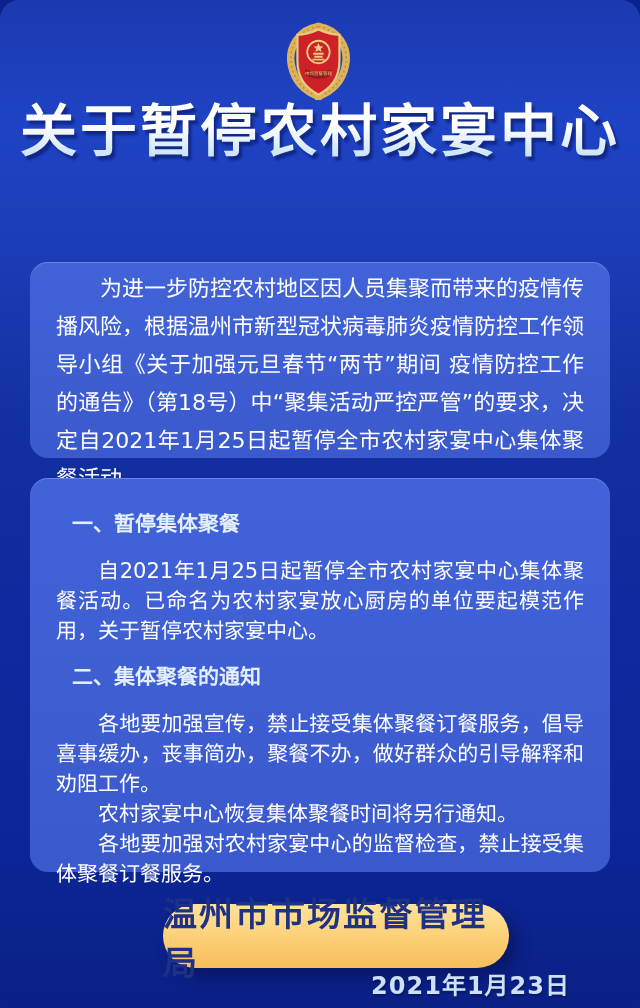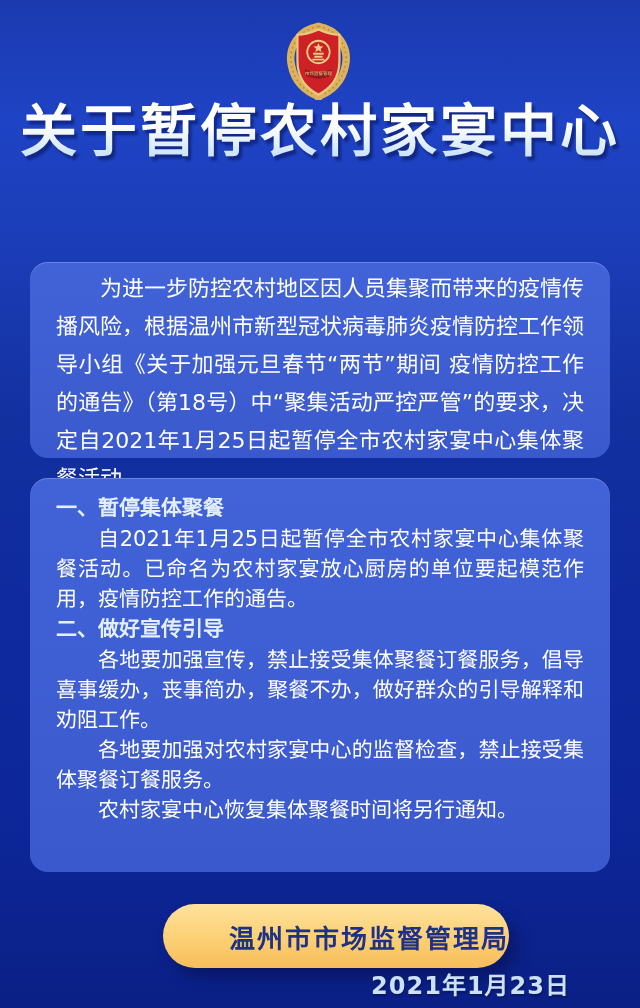--- a/index.html
+++ b/index.html
@@ -14,20 +14,21 @@
     overflow: hidden;
     font-family: "DejaVu Sans", "Liberation Sans", sans-serif;
     background: linear-gradient(180deg,
       #1b3ab0 0%,
       #1e43c4 12%,
       #1b3db8 24%,
       #13309f 42%,
       #0e2a9e 60%,
       #0d279a 80%,
       #0b2086 100%);
+    border-radius: 19px;
   }
 
   
   .emblem {
     position: absolute;
     top: 22px;
     left: 50%;
     transform: translateX(-52%);
     width: 78px;
     height: 78px;
@@ -78,21 +79,21 @@
     text-align: justify;
   }
   .body-card {
     top: 478px;
     height: 394px;
     padding: 15px 26px;
     font-size: 21px;
     line-height: 30px;
   }
   .body-card h2 {
-    margin: 0;
+    margin: 16px;
     padding: 0;
     font-size: 21px;
     line-height: 31px;
     font-weight: bold;
     color: #e3efff;
   }
   .body-card p {
     margin: 0;
     text-indent: 2em;
     text-align: justify;
@@ -105,21 +106,21 @@
     left: 163px;
     width: 346px;
     height: 64px;
     box-sizing: border-box;
     border-radius: 33px;
     background: linear-gradient(180deg, #ffe29c 0%, #fccf75 55%, #f7bd5a 100%);
     box-shadow: 8px 10px 14px rgba(6, 16, 76, 0.55);
     display: flex;
     align-items: center;
     justify-content: flex-end;
-    font-size: 26px;
+    font-size: 34px;
     font-weight: bold;
     letter-spacing: 2px;
     color: #1d3185;
   }
 
   
   .date {
     position: absolute;
     top: 966px;
     right: 70px;
@@ -164,25 +165,25 @@
   <h1 class="title">
     <span>关于暂停农村家宴中心</span>
   </h1>
 
   <div class="card intro-card">
     <p>为进一步防控农村地区因人员集聚而带来的疫情传播风险，根据温州市新型冠状病毒肺炎疫情防控工作领导小组《关于加强元旦春节“两节”期间 疫情防控工作的通告》（第18号）中“聚集活动严控严管”的要求，决定自2021年1月25日起暂停全市农村家宴中心集体聚餐活动。</p>
   </div>
 
   <div class="card body-card">
     <h2>一、暂停集体聚餐</h2>
-    <p>自2021年1月25日起暂停全市农村家宴中心集体聚餐活动。已命名为农村家宴放心厨房的单位要起模范作用，疫情防控工作的通告。</p>
-    <h2>二、做好宣传引导</h2>
+    <p>自2021年1月25日起暂停全市农村家宴中心集体聚餐活动。已命名为农村家宴放心厨房的单位要起模范作用，关于暂停农村家宴中心。</p>
+    <h2>二、集体聚餐的通知</h2>
     <p>各地要加强宣传，禁止接受集体聚餐订餐服务，倡导喜事缓办，丧事简办，聚餐不办，做好群众的引导解释和劝阻工作。</p>
+    <p>农村家宴中心恢复集体聚餐时间将另行通知。</p>
     <p>各地要加强对农村家宴中心的监督检查，禁止接受集体聚餐订餐服务。</p>
-    <p>农村家宴中心恢复集体聚餐时间将另行通知。</p>
   </div>
 
   <div class="issuer">
     <span>温州市市场监督管理局</span>
   </div>
 
   <div class="date">2021年1月23日</div>
 
 </div>
 

